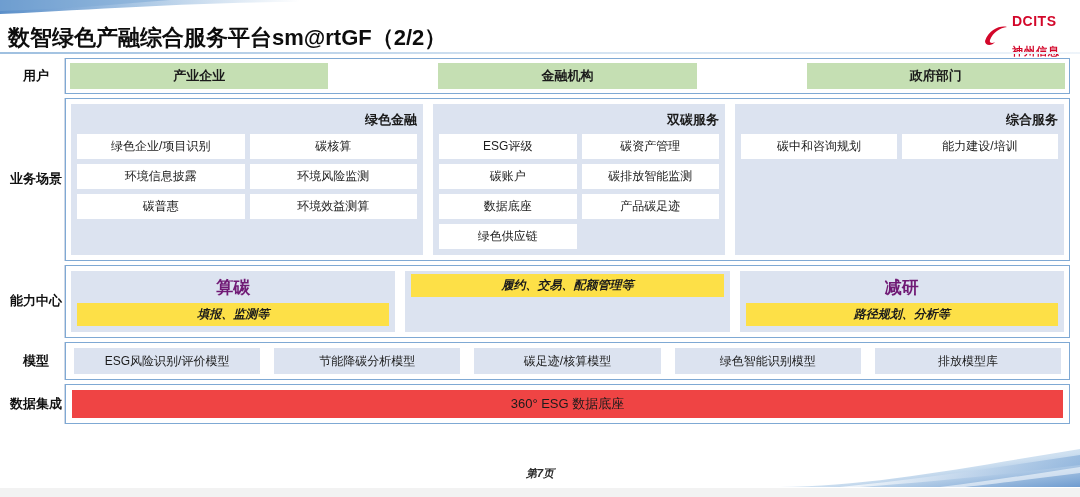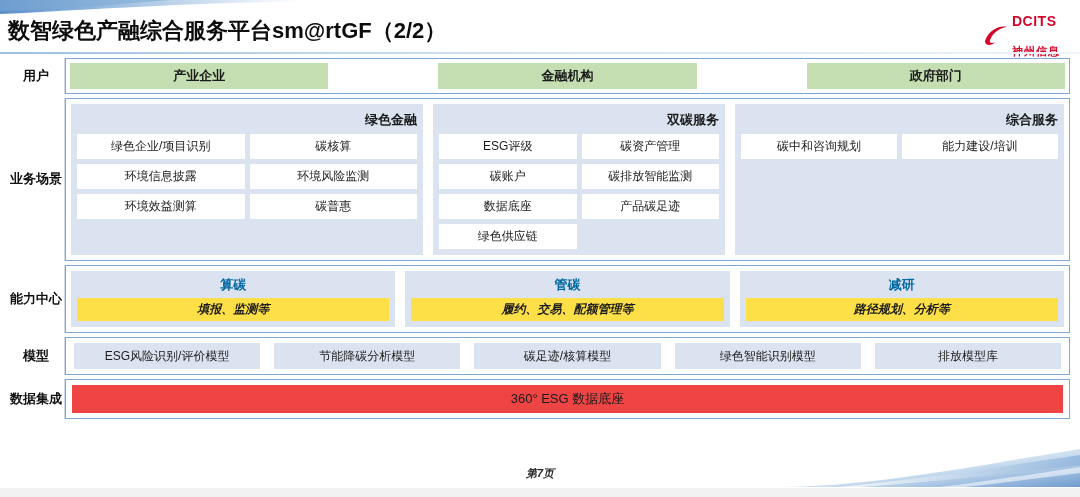--- a/index.html
+++ b/index.html
@@ -40,21 +40,21 @@
 
   
   .title-bar {
     position: absolute;
     left: 0; top: 8px;
     width: 1080px;
     height: 36px;
   }
   .deck-title {
     position: absolute;
-    left: 8px; top: 8px;
+    left: 8px; top: 15px;
     font-size: 22px;
     font-weight: bold;
     letter-spacing: 0px;
     white-space: nowrap;
     color: #0d0d0d;
   }
   .title-rule {
     position: absolute;
     left: 0; top: 44px;
     width: 1080px;
@@ -196,24 +196,24 @@
     gap: 10px;
   }
   .cap-panel {
     flex: 1;
     background: #dce3f0;
     padding: 3px 6px 6px 6px;
     box-sizing: border-box;
   }
   .cap-title {
     text-align: center;
-    font-size: 13px;
+    font-size: 17px;
     font-weight: bold;
     padding: 2px 0 4px 0;
-    color: #0369a1;
+    color: #701a75;
   }
   .cap-sub {
     background: #fde047;
     height: 23px;
     display: flex;
     align-items: center;
     justify-content: center;
     font-size: 12px;
     font-style: italic;
     font-weight: bold;
@@ -319,22 +319,22 @@
     <div class="row-label">业务场景</div>
     <div class="row-body">
 
       <div class="panel panel-green">
         <div class="panel-title">绿色金融</div>
         <div class="tile-grid">
           <div class="tile">绿色企业/项目识别</div>
           <div class="tile">碳核算</div>
           <div class="tile">环境信息披露</div>
           <div class="tile">环境风险监测</div>
+          <div class="tile">碳普惠</div>
           <div class="tile">环境效益测算</div>
-          <div class="tile">碳普惠</div>
         </div>
       </div>
 
       <div class="panel panel-dual">
         <div class="panel-title">双碳服务</div>
         <div class="tile-grid">
           <div class="tile">ESG评级</div>
           <div class="tile">碳资产管理</div>
           <div class="tile">碳账户</div>
           <div class="tile">碳排放智能监测</div>
@@ -356,21 +356,20 @@
   </div>
 
   <div class="row row-capability">
     <div class="row-label">能力中心</div>
     <div class="row-body">
       <div class="cap-panel">
         <div class="cap-title">算碳</div>
         <div class="cap-sub">填报、监测等</div>
       </div>
       <div class="cap-panel">
-        <div class="cap-title">管碳</div>
         <div class="cap-sub">履约、交易、配额管理等</div>
       </div>
       <div class="cap-panel">
         <div class="cap-title">减研</div>
         <div class="cap-sub">路径规划、分析等</div>
       </div>
     </div>
   </div>
 
   <div class="row row-model">

